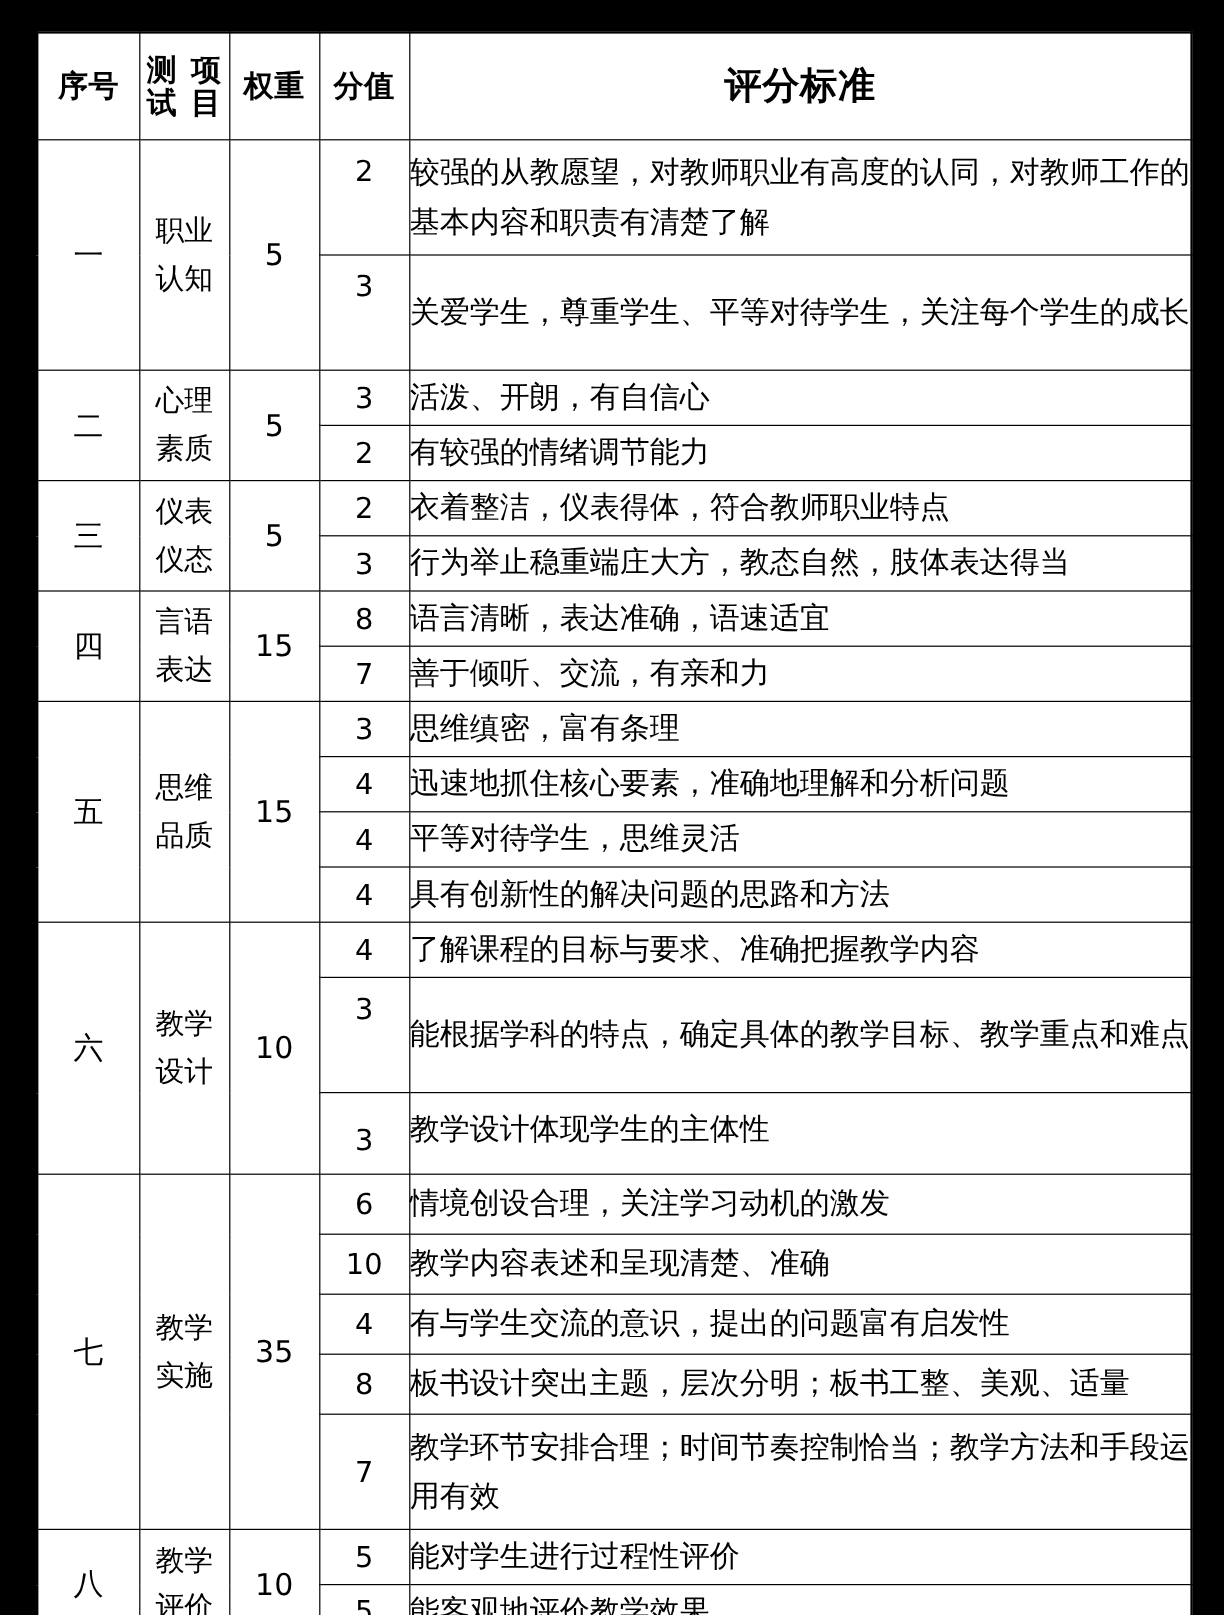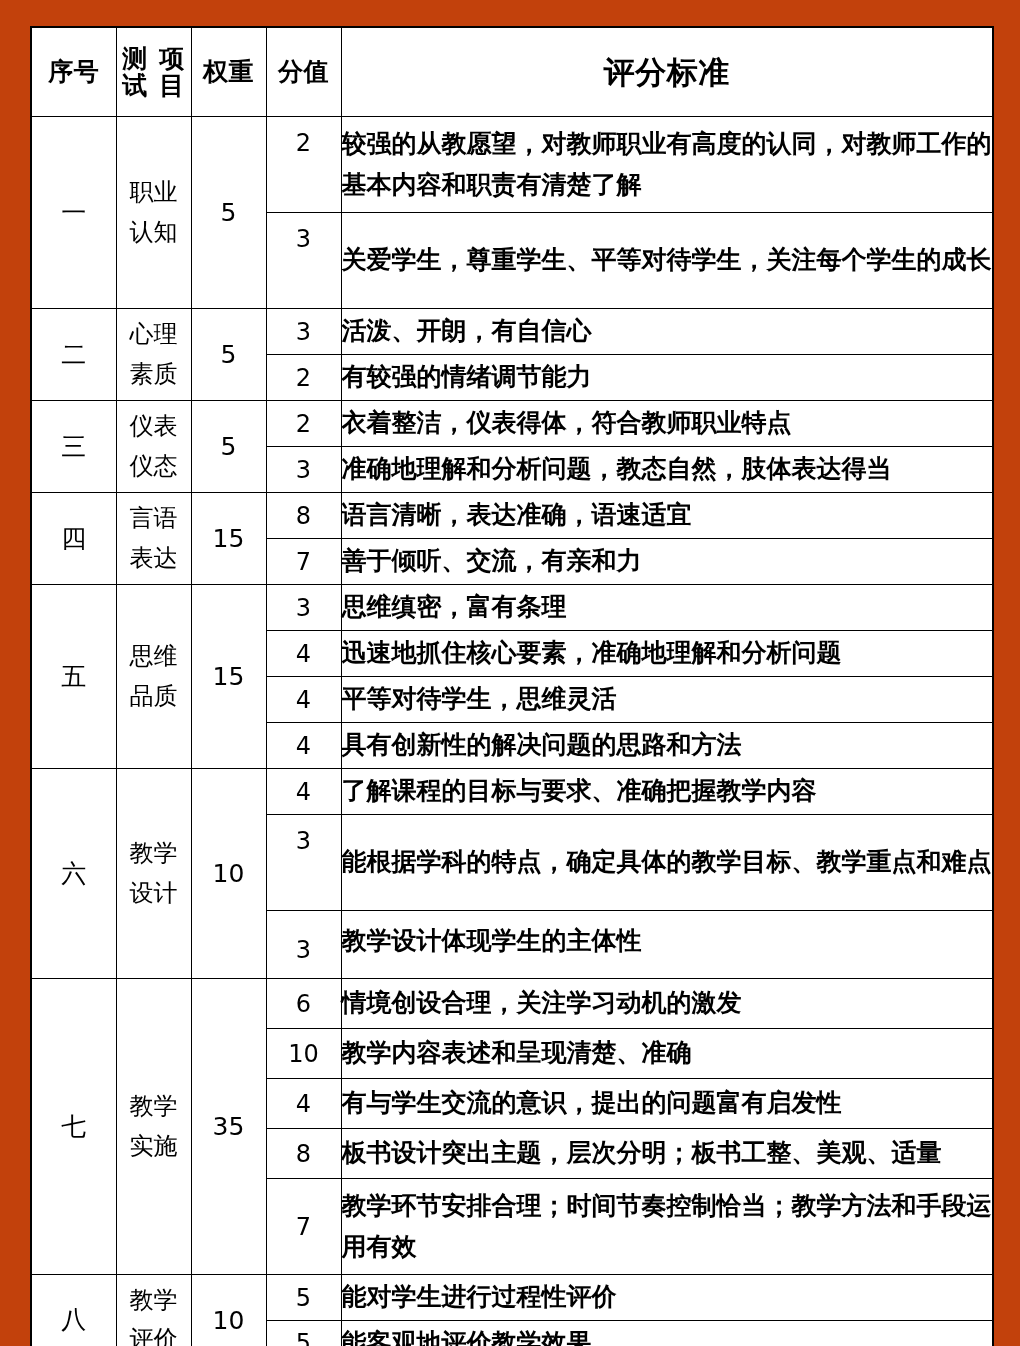--- a/index.html
+++ b/index.html
@@ -11,21 +11,21 @@
     width: 1020px;
     height: 1346px;
     font-family: "DejaVu Sans", "Liberation Sans", sans-serif;
     color: #000000;
     overflow: hidden;
   }
   .page {
     position: relative;
     width: 1020px;
     height: 1346px;
-    background: #c2410c;
+    background: #000000;
     box-sizing: border-box;
     padding: 26px 28px 0 30px;
   }
   table.rubric {
     border-collapse: collapse;
     width: 962px;
     table-layout: fixed;
     background: #ffffff;
   }
   table.rubric td, table.rubric th {
@@ -95,21 +95,20 @@
   td.score-cell.bottom-ish {
     vertical-align: bottom;
     padding-bottom: 14px;
   }
   td.crit-cell {
     font-size: 25px;
     line-height: 1.62;
     padding: 6px 4px 6px 14px;
     text-align: left;
     vertical-align: middle;
-    font-weight: bold;
   }
   td.crit-cell.top-align {
     vertical-align: top;
     padding-top: 10px;
     margin-left: 24px;
   }
 </style>
 </head>
 <body>
 
@@ -176,21 +175,21 @@
               <span>仪表</span>
               <span>仪态</span>
             </span>
           </td>
           <td class="weight-cell" rowspan="2">5</td>
           <td class="score-cell">2</td>
           <td class="crit-cell">衣着整洁，仪表得体，符合教师职业特点</td>
         </tr>
         <tr style="height: 46px;">
           <td class="score-cell">3</td>
-          <td class="crit-cell">准确地理解和分析问题，教态自然，肢体表达得当</td>
+          <td class="crit-cell">行为举止稳重端庄大方，教态自然，肢体表达得当</td>
         </tr>
         <tr style="height: 46px;">
           <td class="no-cell" rowspan="2">四</td>
           <td class="item-cell" rowspan="2">
             <span class="item-stack">
               <span>言语</span>
               <span>表达</span>
             </span>
           </td>
           <td class="weight-cell" rowspan="2">15</td>

